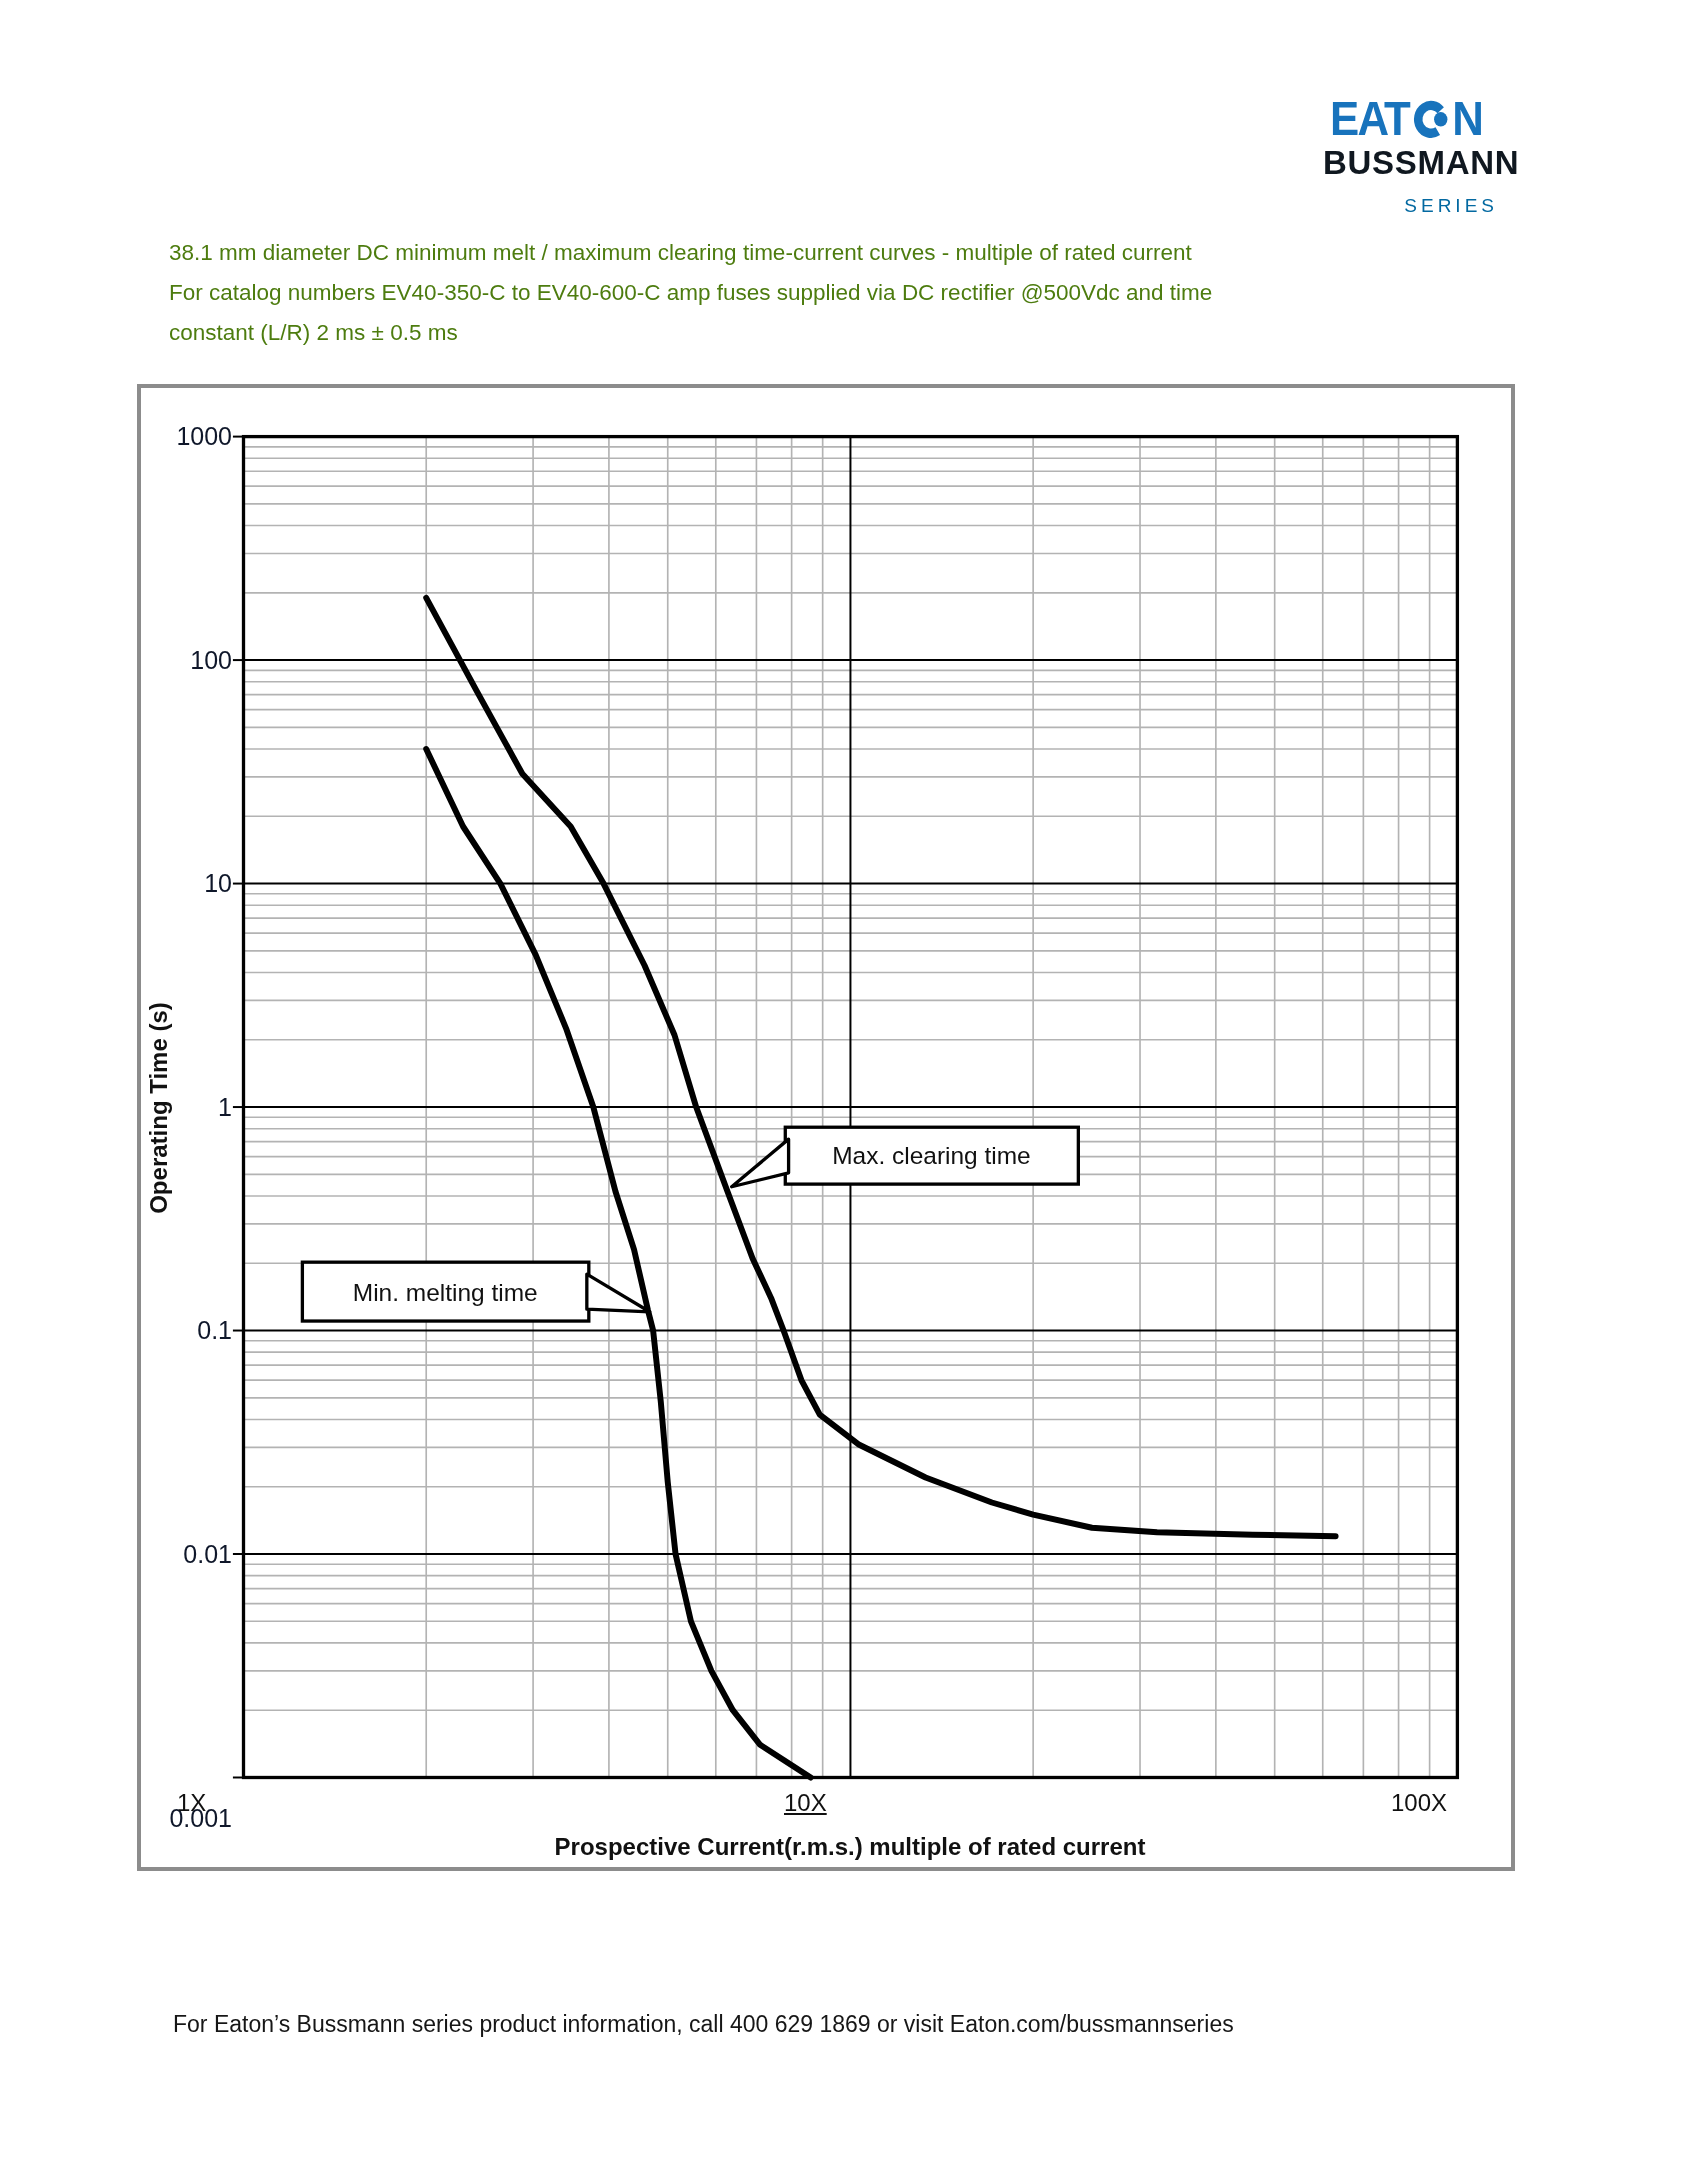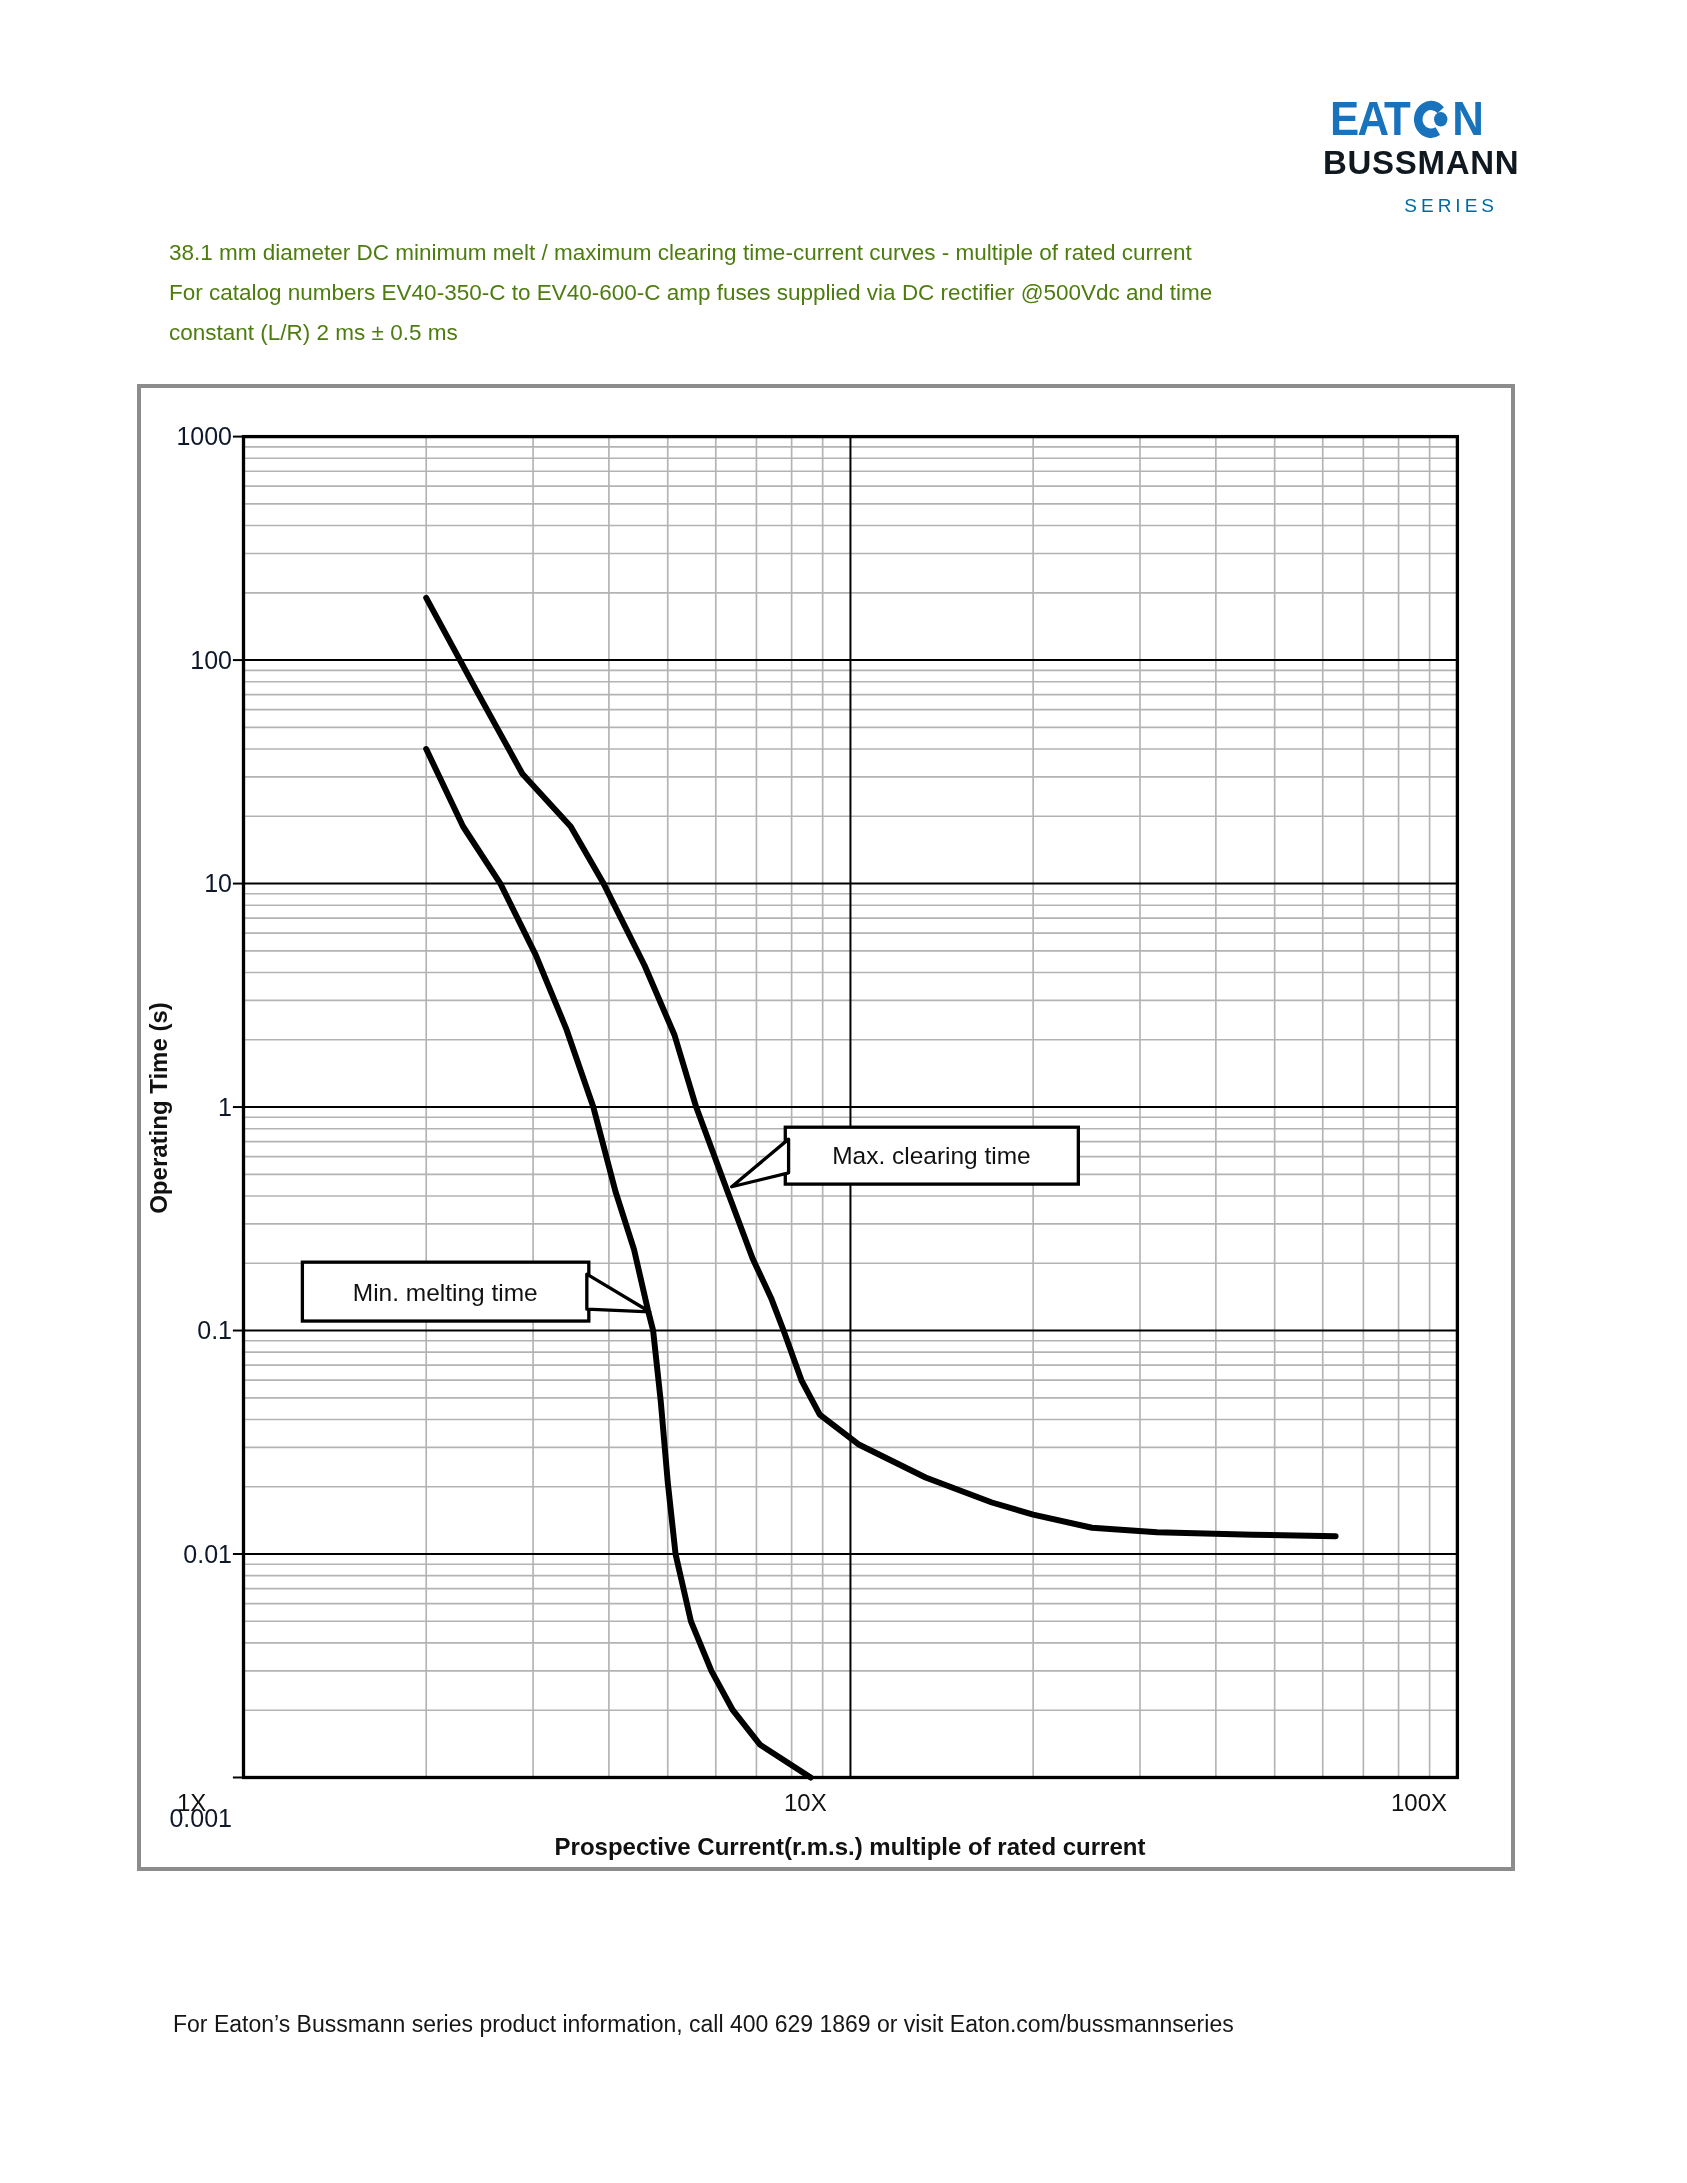--- a/index.html
+++ b/index.html
@@ -178,21 +178,21 @@
       <div class="y-tick" style="left: 86px; top: 422px;">1000</div>
       <div class="y-tick" style="left: 86px; top: 646px;">100</div>
       <div class="y-tick" style="left: 86px; top: 869px;">10</div>
       <div class="y-tick" style="left: 86px; top: 1093px;">1</div>
       <div class="y-tick" style="left: 86px; top: 1316px;">0.1</div>
       <div class="y-tick" style="left: 86px; top: 1540px;">0.01</div>
       <div class="y-tick" style="left: 86px; top: 1763px; margin-top: 41px;">0.001</div>
     </div>
   <div id="x-ticks">
       <div class="x-tick" style="left: 177px; top: 1788px;">1X</div>
-      <div class="x-tick" style="left: 784px; top: 1788px;">10X</div>
+      <div class="x-tick" style="left: 784px; top: 1788px; text-decoration: underline;">10X</div>
       <div class="x-tick" style="left: 1391px; top: 1788px;">100X</div>
     </div>
 
   <div class="y-axis-title-wrap">
     <div class="y-axis-title" style="position:static;transform:rotate(-90deg);">Operating Time (s)</div>
   </div>
   <div class="x-axis-title">Prospective Current(r.m.s.) multiple of rated current</div>
 
   <div class="footer">For Eaton’s Bussmann series product information, call 400 629 1869 or visit Eaton.com/bussmannseries</div>
 

